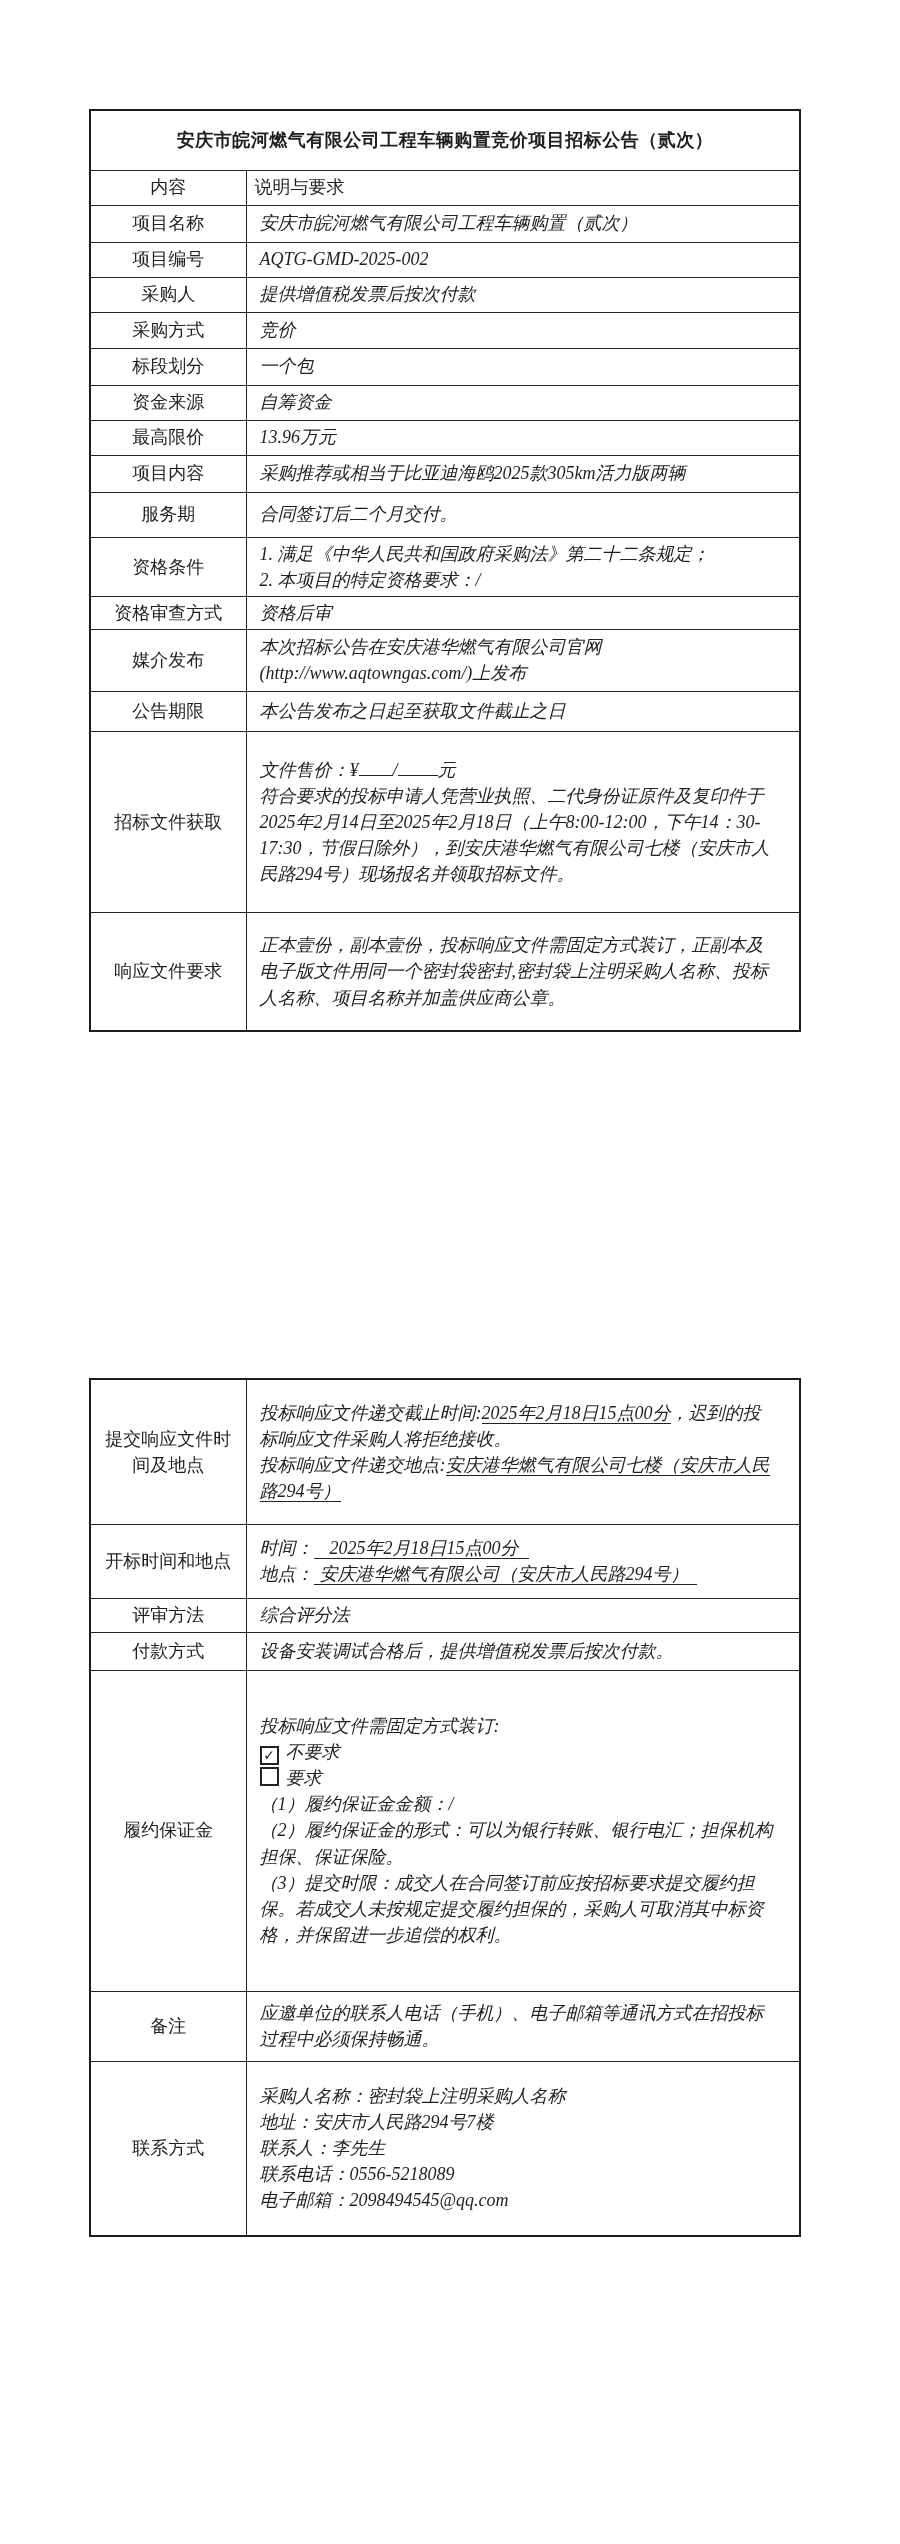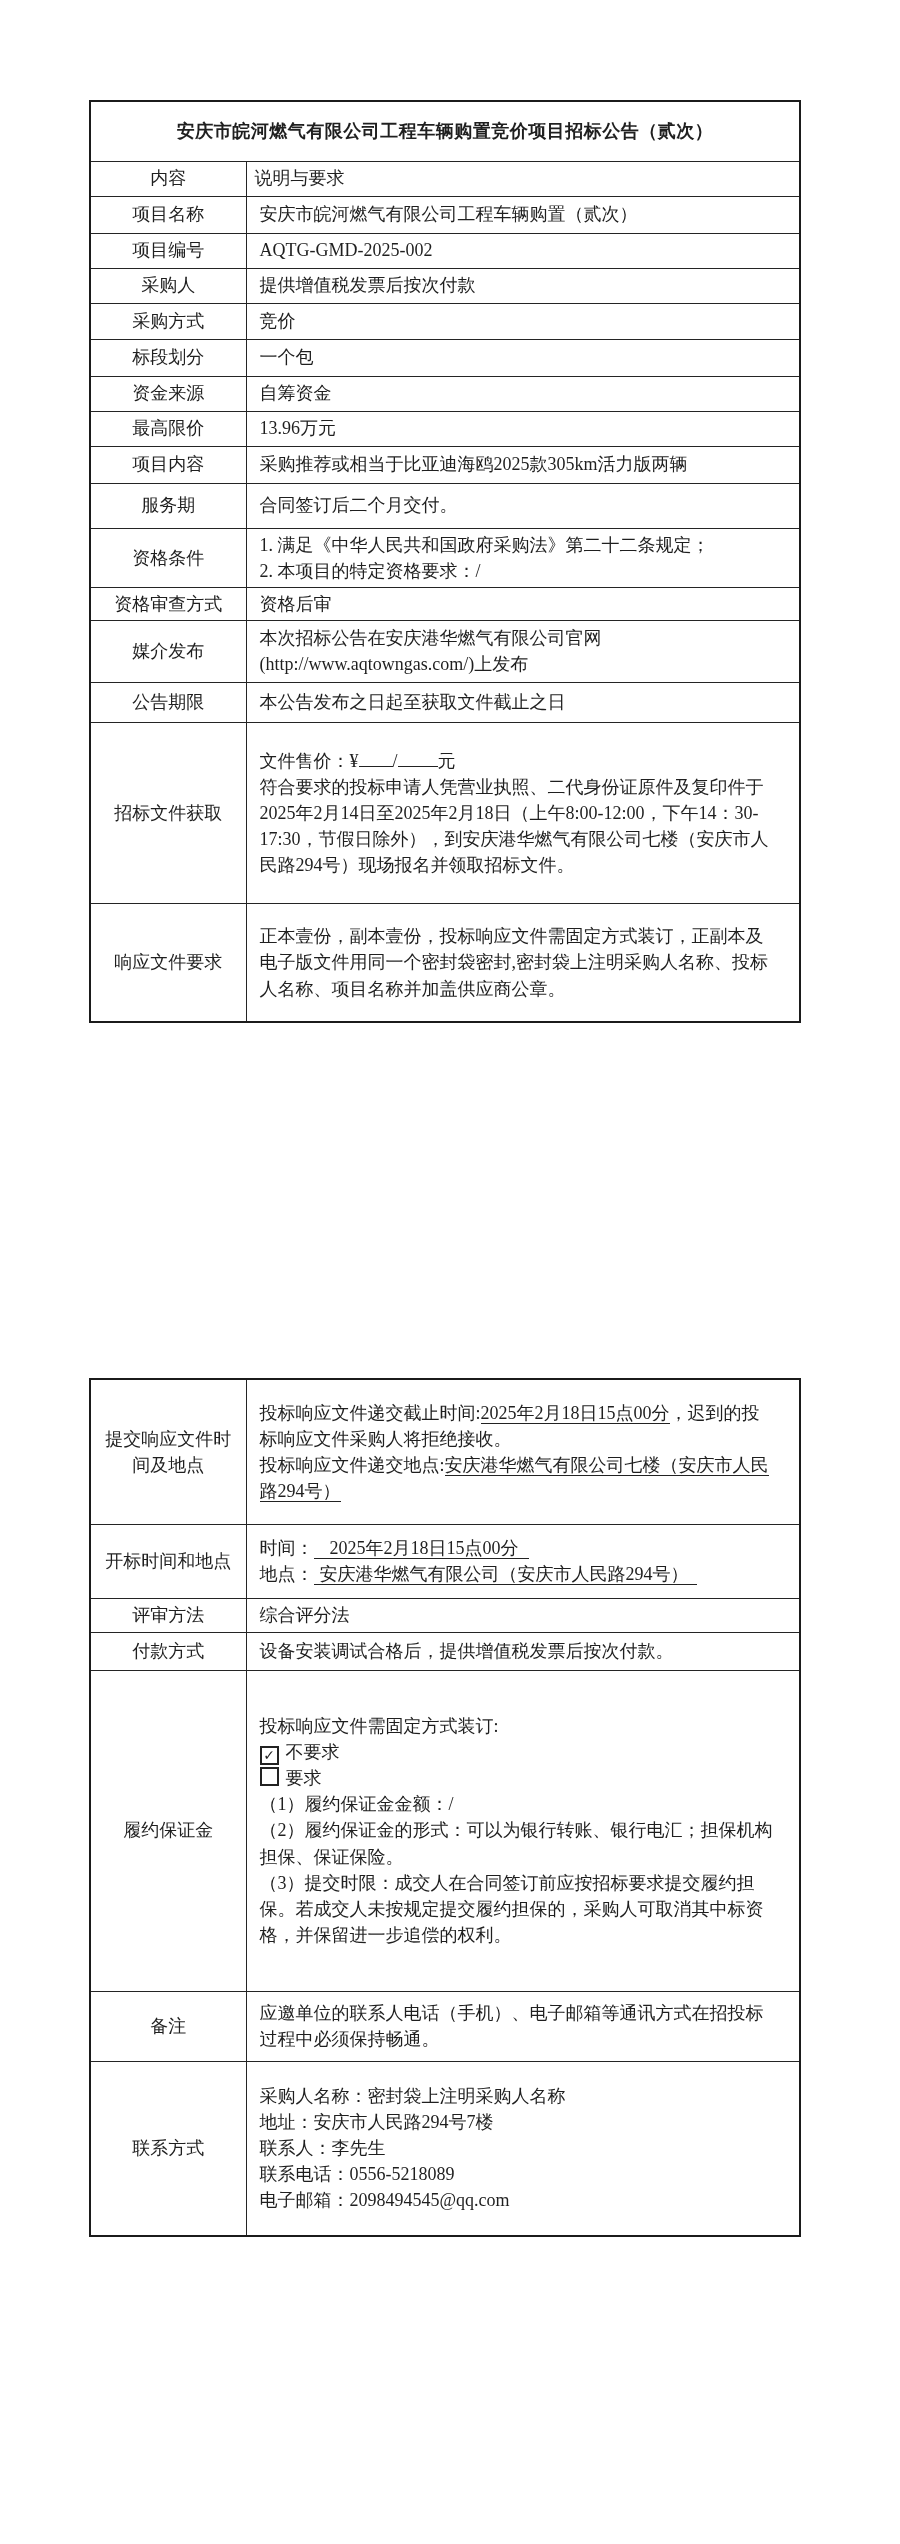--- a/index.html
+++ b/index.html
@@ -10,29 +10,29 @@
     -webkit-font-smoothing:antialiased;
   }
   .doc-table{
     position:absolute;left:89px;width:712px;
     border-collapse:collapse;table-layout:fixed;
     background:#fff;
   }
   .doc-table{border:2px solid #1b1b1b;}
   .doc-table td{border:1px solid #242424;font-size:18px;line-height:1.45;
     vertical-align:middle;overflow:hidden;}
-  #table1{top:100px;}
+  #table1{top:109px;}
   #table2{top:1378px;}
   col.c-label{width:156px;}
   .title-cell{
     text-align:center;font-weight:bold;font-size:21px;letter-spacing:0.5px;
   }
   .lbl{text-align:center;padding:2px 4px;margin-top:36px;}
   .lbl-inner{max-width:128px;margin:0 auto;}
-  .val{padding:3px 24px 3px 13px;text-align:left;}
+  .val{padding:3px 24px 3px 13px;text-align:left;font-style:italic;}
   .val-center{text-align:left;padding:3px 8px;}
   .val p{margin:0;}
   .lh26{line-height:26px;}
   .lh28{line-height:28px;}
   .lh34{line-height:34px;}
   .lh35{line-height:35px;margin-left:15px;}
   .ul{border-bottom:1px solid #222;}
   .ul-time{border-bottom:1px solid #222;padding-left:16px;padding-right:10px;}
   .ul-place{border-bottom:1px solid #222;padding-left:6px;padding-right:8px;}
   .blank{display:inline-block;border-bottom:1px solid #222;height:16px;

